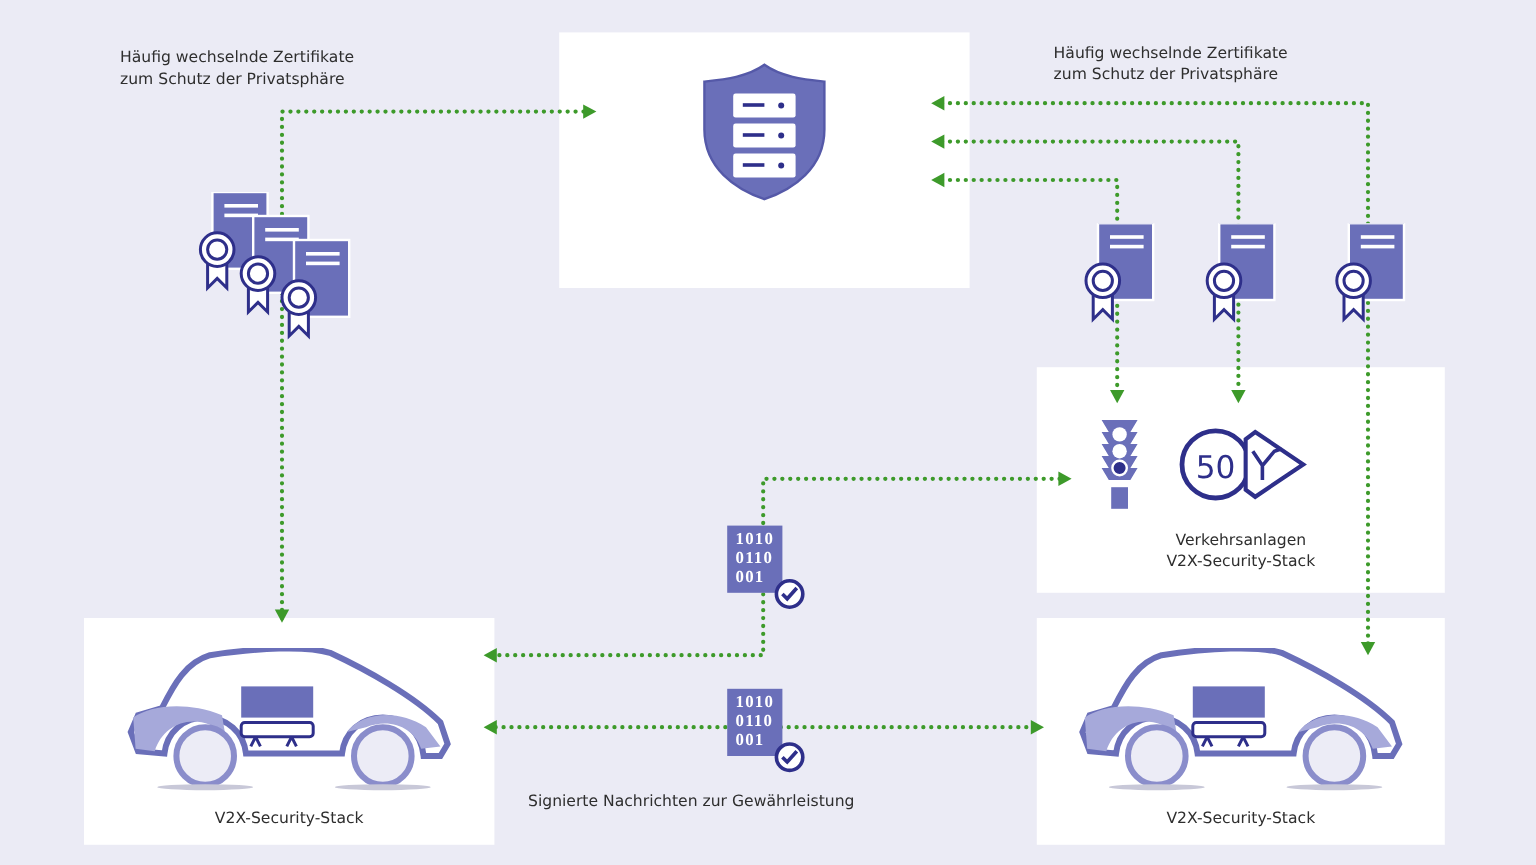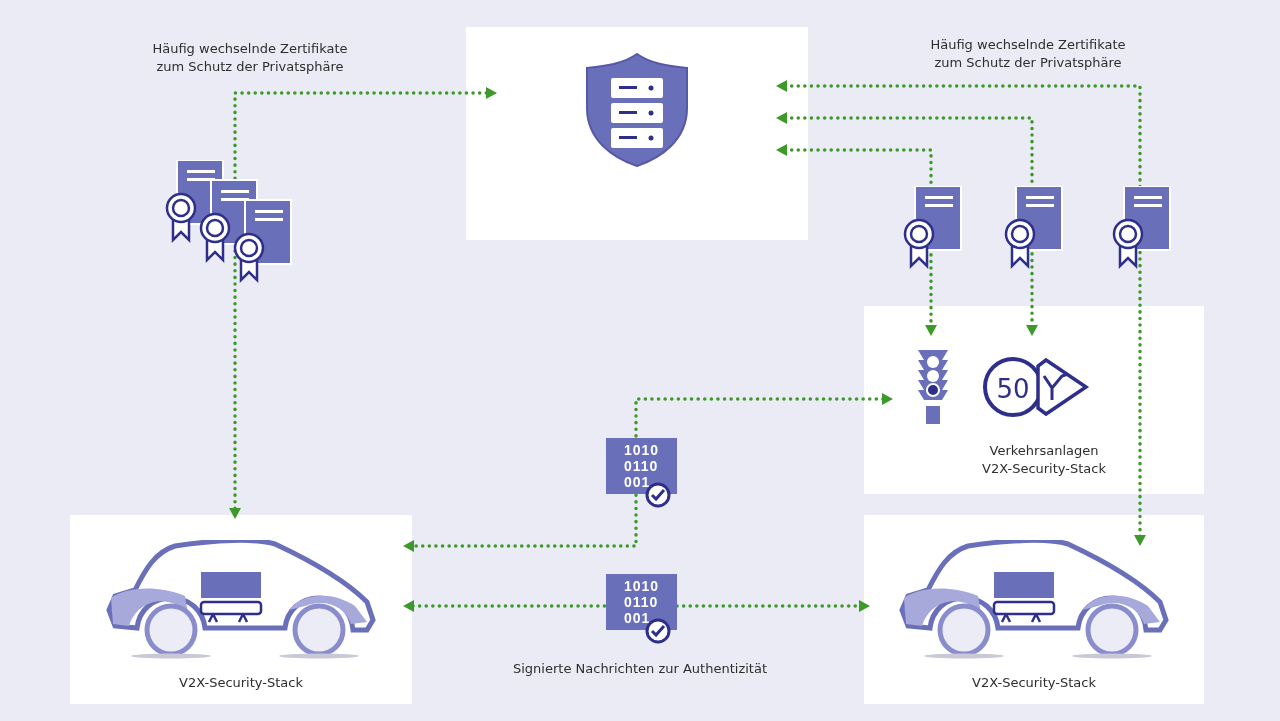--- a/index.html
+++ b/index.html
@@ -1,24 +1,24 @@
 <!DOCTYPE html>
 <html><head>
 <meta charset="utf-8">
 <style>
   html,body{margin:0;padding:0;}
   body{width:1280px;height:721px;background:#ebebf5;position:relative;overflow:hidden;font-family:"DejaVu Sans","Liberation Sans",sans-serif;color:#2b2b2b;}
   .box{position:absolute;background:#ffffff;}
   .label{position:absolute;text-align:center;font-size:13px;line-height:18px;color:#2e2e2e;white-space:nowrap;}
-  .caption{position:absolute;text-align:center;font-size:13px;line-height:18px;color:#2e2e2e;white-space:nowrap;}
+  .caption{position:absolute;text-align:left;font-size:13px;line-height:18px;color:#2e2e2e;white-space:nowrap;}
   svg.overlay{position:absolute;left:0;top:0;}
   .dot{stroke:#3d9a2a;stroke-width:3.5;stroke-dasharray:0.1 6.5;stroke-linecap:round;fill:none;}
   .arrow{fill:#3d9a2a;}
   .icon{position:absolute;}
-  .binary{position:absolute;background:#6a6fb9;color:#fff;font-family:Liberation Sans, sans-serif;font-weight:bold;font-size:14px;line-height:16px;padding:4px 18px;letter-spacing:1px;}
+  .binary{position:absolute;background:#6a6fb9;color:#fff;font-family:Liberation Serif, serif;font-weight:bold;font-size:14px;line-height:16px;padding:4px 7px;letter-spacing:1px;}
 </style>
 </head>
 <body>
 
 <div class="box" style="left:466px;top:27px;width:342px;height:213px;"></div>
 <div class="box" style="left:864px;top:306px;width:340px;height:188px;"></div>
 <div class="box" style="left:70px;top:515px;width:342px;height:189px;"></div>
 <div class="box" style="left:864px;top:515px;width:340px;height:189px;"></div>
 
 <svg class="overlay" width="1280" height="721">
@@ -48,21 +48,21 @@
 
 <div class="caption" style="left:100px;top:40px;width:300px;">
   <div>Häufig wechselnde Zertifikate</div>
   <div>zum Schutz der Privatsphäre</div>
 </div>
 <div class="caption" style="left:878px;top:36px;width:300px;">
   <div>Häufig wechselnde Zertifikate</div>
   <div>zum Schutz der Privatsphäre</div>
 </div>
 <div class="caption" style="left:440px;top:660px;width:400px;">
-  <div>Signierte Nachrichten zur Authentizität</div>
+  <div>Signierte Nachrichten zur Gewährleistung</div>
 </div>
 
 <svg class="icon" style="left:583px;top:50px;" width="108" height="120" viewBox="0 0 108 120">
   <path d="M54 4 C40 14 22 16 4 18 L4 58 C4 90 30 108 54 116 C78 108 104 90 104 58 L104 18 C86 16 68 14 54 4 Z" fill="#6a6fb9" stroke="#5559a8" stroke-width="2"></path>
   <g fill="#ffffff">
     <rect x="28" y="28" width="52" height="20" rx="2"></rect>
     <rect x="28" y="53" width="52" height="20" rx="2"></rect>
     <rect x="28" y="78" width="52" height="20" rx="2"></rect>
   </g>
   <g fill="#2e2f8a">
@@ -111,21 +111,21 @@
   <rect x="14" y="60" width="14" height="18" fill="#6a6fb9"></rect>
 </svg>
 <svg class="icon" style="left:982px;top:356px;" width="62" height="62" viewBox="0 0 62 62">
   <circle cx="31" cy="31" r="28" fill="#fff" stroke="#2e2f8a" stroke-width="4"></circle>
   <text x="31" y="42" text-anchor="middle" font-family="DejaVu Sans, sans-serif" font-size="26" fill="#2e2f8a">50</text>
 </svg>
 <svg class="icon" style="left:1036px;top:356px;" width="54" height="62" viewBox="0 0 54 62">
   <path d="M10 4 L50 31 L10 58 L2 52 L2 10 Z" fill="#fff" stroke="#2e2f8a" stroke-width="3.5"></path>
   <path d="M16 44 L16 32 L8 20 M16 32 L26 20 L32 18" fill="none" stroke="#2e2f8a" stroke-width="3"></path>
 </svg>
-<div class="label" style="left:864px;top:442px;width:340px;margin-left:10px;">
+<div class="label" style="left:864px;top:442px;width:340px;">
   <div>Verkehrsanlagen</div>
   <div>V2X-Security-Stack</div>
 </div>
 
 <div class="binary" style="left:606px;top:438px;">
   <div>1010</div>
   <div>0110</div>
   <div>001</div>
 </div>
 <svg class="icon" style="left:644px;top:481px;" width="28" height="28" viewBox="0 0 28 28">

